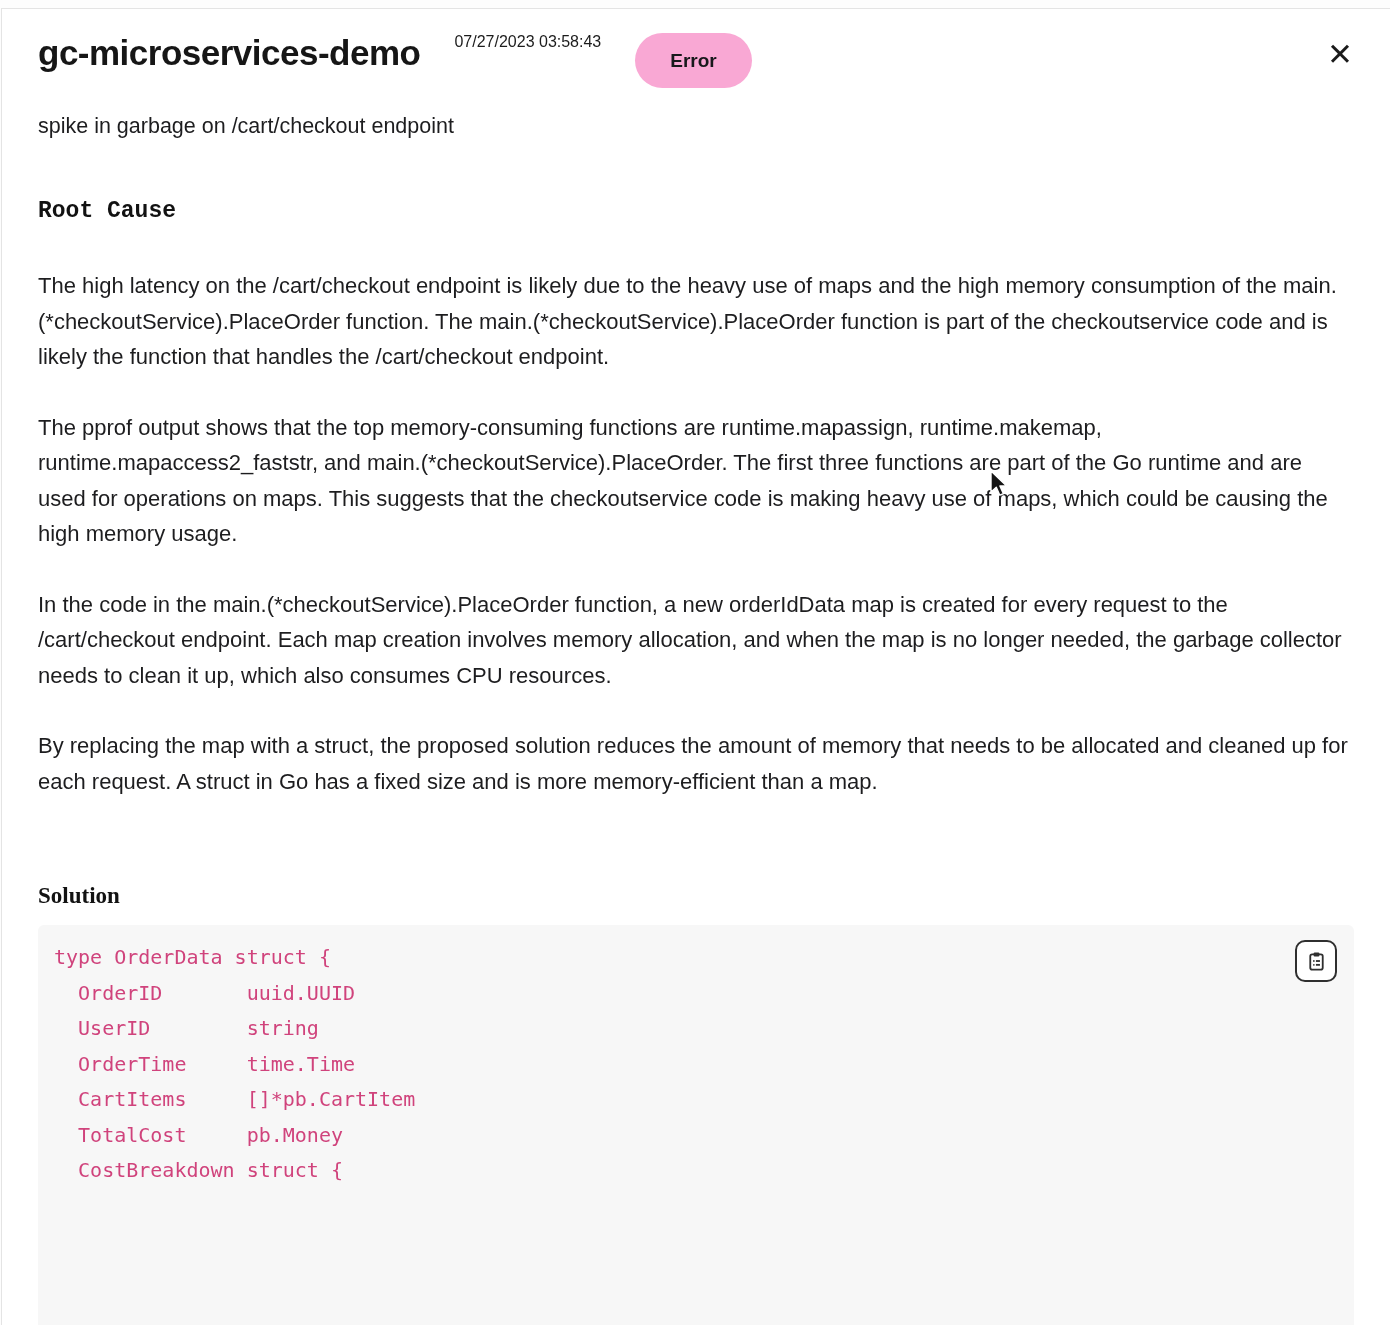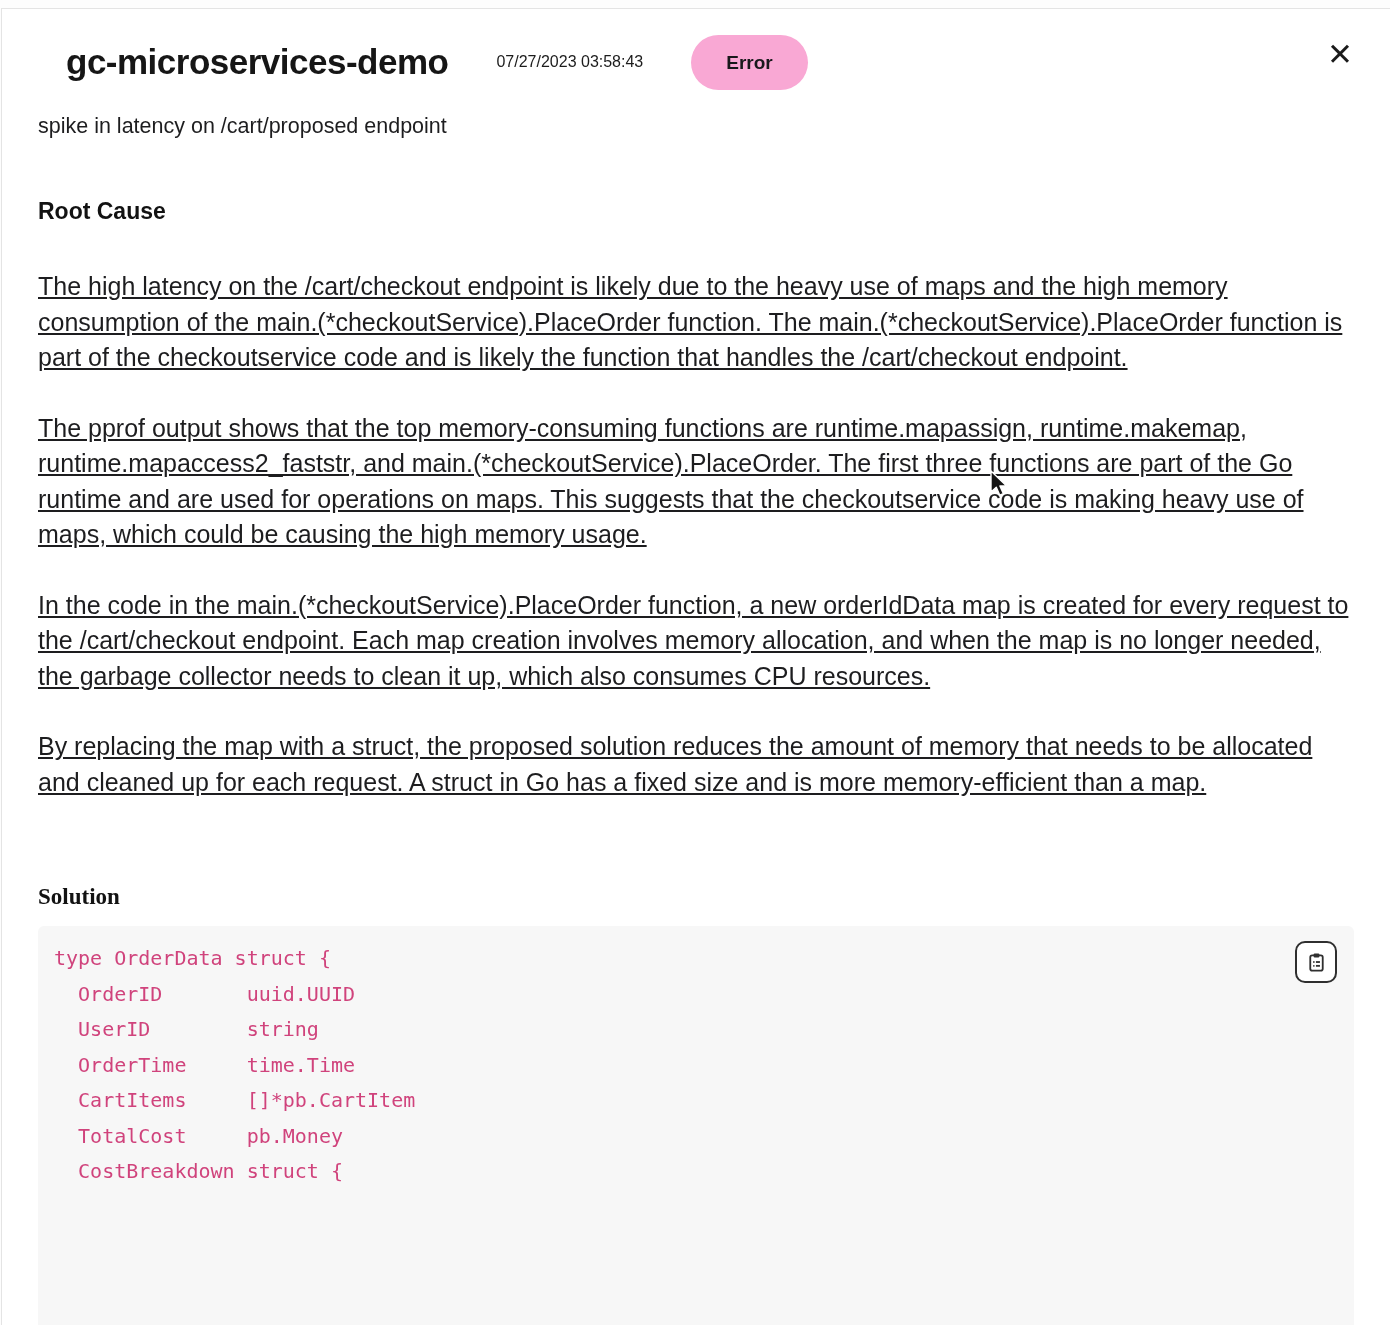--- a/index.html
+++ b/index.html
@@ -16,25 +16,24 @@
     height: calc(1325px - 8px);
     background: #ffffff;
     border-top: 1px solid #e4e4e4;
     border-left: 1px solid #e4e4e4;
     padding: 0 36px;
     overflow: hidden;
   }
   
   .header {
     display: flex;
-    align-items: center;
-    gap: 48px;
+    align-items: flex-start;
+    gap: 34px;
     margin-top: 24px;
     height: 58px;
-    margin-left: 28px;
   }
   .title {
     font-size: 35px;
     font-weight: 700;
     letter-spacing: -0.5px;
     color: #161616;
     white-space: nowrap;
   }
   .timestamp {
     font-size: 16px;
@@ -63,32 +62,31 @@
     cursor: pointer;
     padding: 4px;
   }
   
   h2.section-heading {
     font-size: 23px;
     font-weight: 700;
     color: #121212;
   }
   .problem-heading   { margin-top: 72px; }
-  .rootcause-heading { margin-top: 54px; }
+  .rootcause-heading { margin-top: 54px; font-family: Liberation Mono, monospace; }
   .solution-heading  { margin-top: 84px; font-family: Liberation Serif, serif; }
   .problem-text {
     margin-top: 18px;
     font-size: 21.5px;
     line-height: 35px;
   }
   p.body-para {
     margin-top: 35px;
-    font-size: 25px;
+    font-size: 22px;
     line-height: 35.5px;
-    text-decoration: underline;
   }
   p.body-para.first { margin-top: 44px; }
   .step-text {
     margin-top: 20px;
     font-size: 21.5px;
     line-height: 32px;
   }
   
   .code-block {
     position: relative;
@@ -132,21 +130,21 @@
 
 <div class="modal">
 
   <div class="header">
     <div class="title">gc-microservices-demo</div>
     <div class="timestamp">07/27/2023 03:58:43</div>
     <div class="badge" style="background: #f9a8d4;">Error</div>
     <button class="close-btn"><span>✕</span></button>
   </div>
 
-  <div class="problem-text">spike in latency on /cart/proposed endpoint</div>
+  <div class="problem-text">spike in garbage on /cart/checkout endpoint</div>
 
   <h2 class="section-heading rootcause-heading">Root Cause</h2>
   <p class="body-para first">The high latency on the /cart/checkout endpoint is likely due to the heavy use of maps and the high memory consumption of the main.(*checkoutService).PlaceOrder function. The main.(*checkoutService).PlaceOrder function is part of the checkoutservice code and is likely the function that handles the /cart/checkout endpoint.</p>
   <p class="body-para">The pprof output shows that the top memory-consuming functions are runtime.mapassign, runtime.makemap, runtime.mapaccess2_faststr, and main.(*checkoutService).PlaceOrder. The first three functions are part of the Go runtime and are used for operations on maps. This suggests that the checkoutservice code is making heavy use of maps, which could be causing the high memory usage.</p>
   <p class="body-para">In the code in the main.(*checkoutService).PlaceOrder function, a new orderIdData map is created for every request to the /cart/checkout endpoint. Each map creation involves memory allocation, and when the map is no longer needed, the garbage collector needs to clean it up, which also consumes CPU resources.</p>
   <p class="body-para">By replacing the map with a struct, the proposed solution reduces the amount of memory that needs to be allocated and cleaned up for each request. A struct in Go has a fixed size and is more memory-efficient than a map.</p>
 
   <h2 class="section-heading solution-heading">Solution</h2>
 
   <div class="code-block" style="background: rgb(247, 247, 247);">

